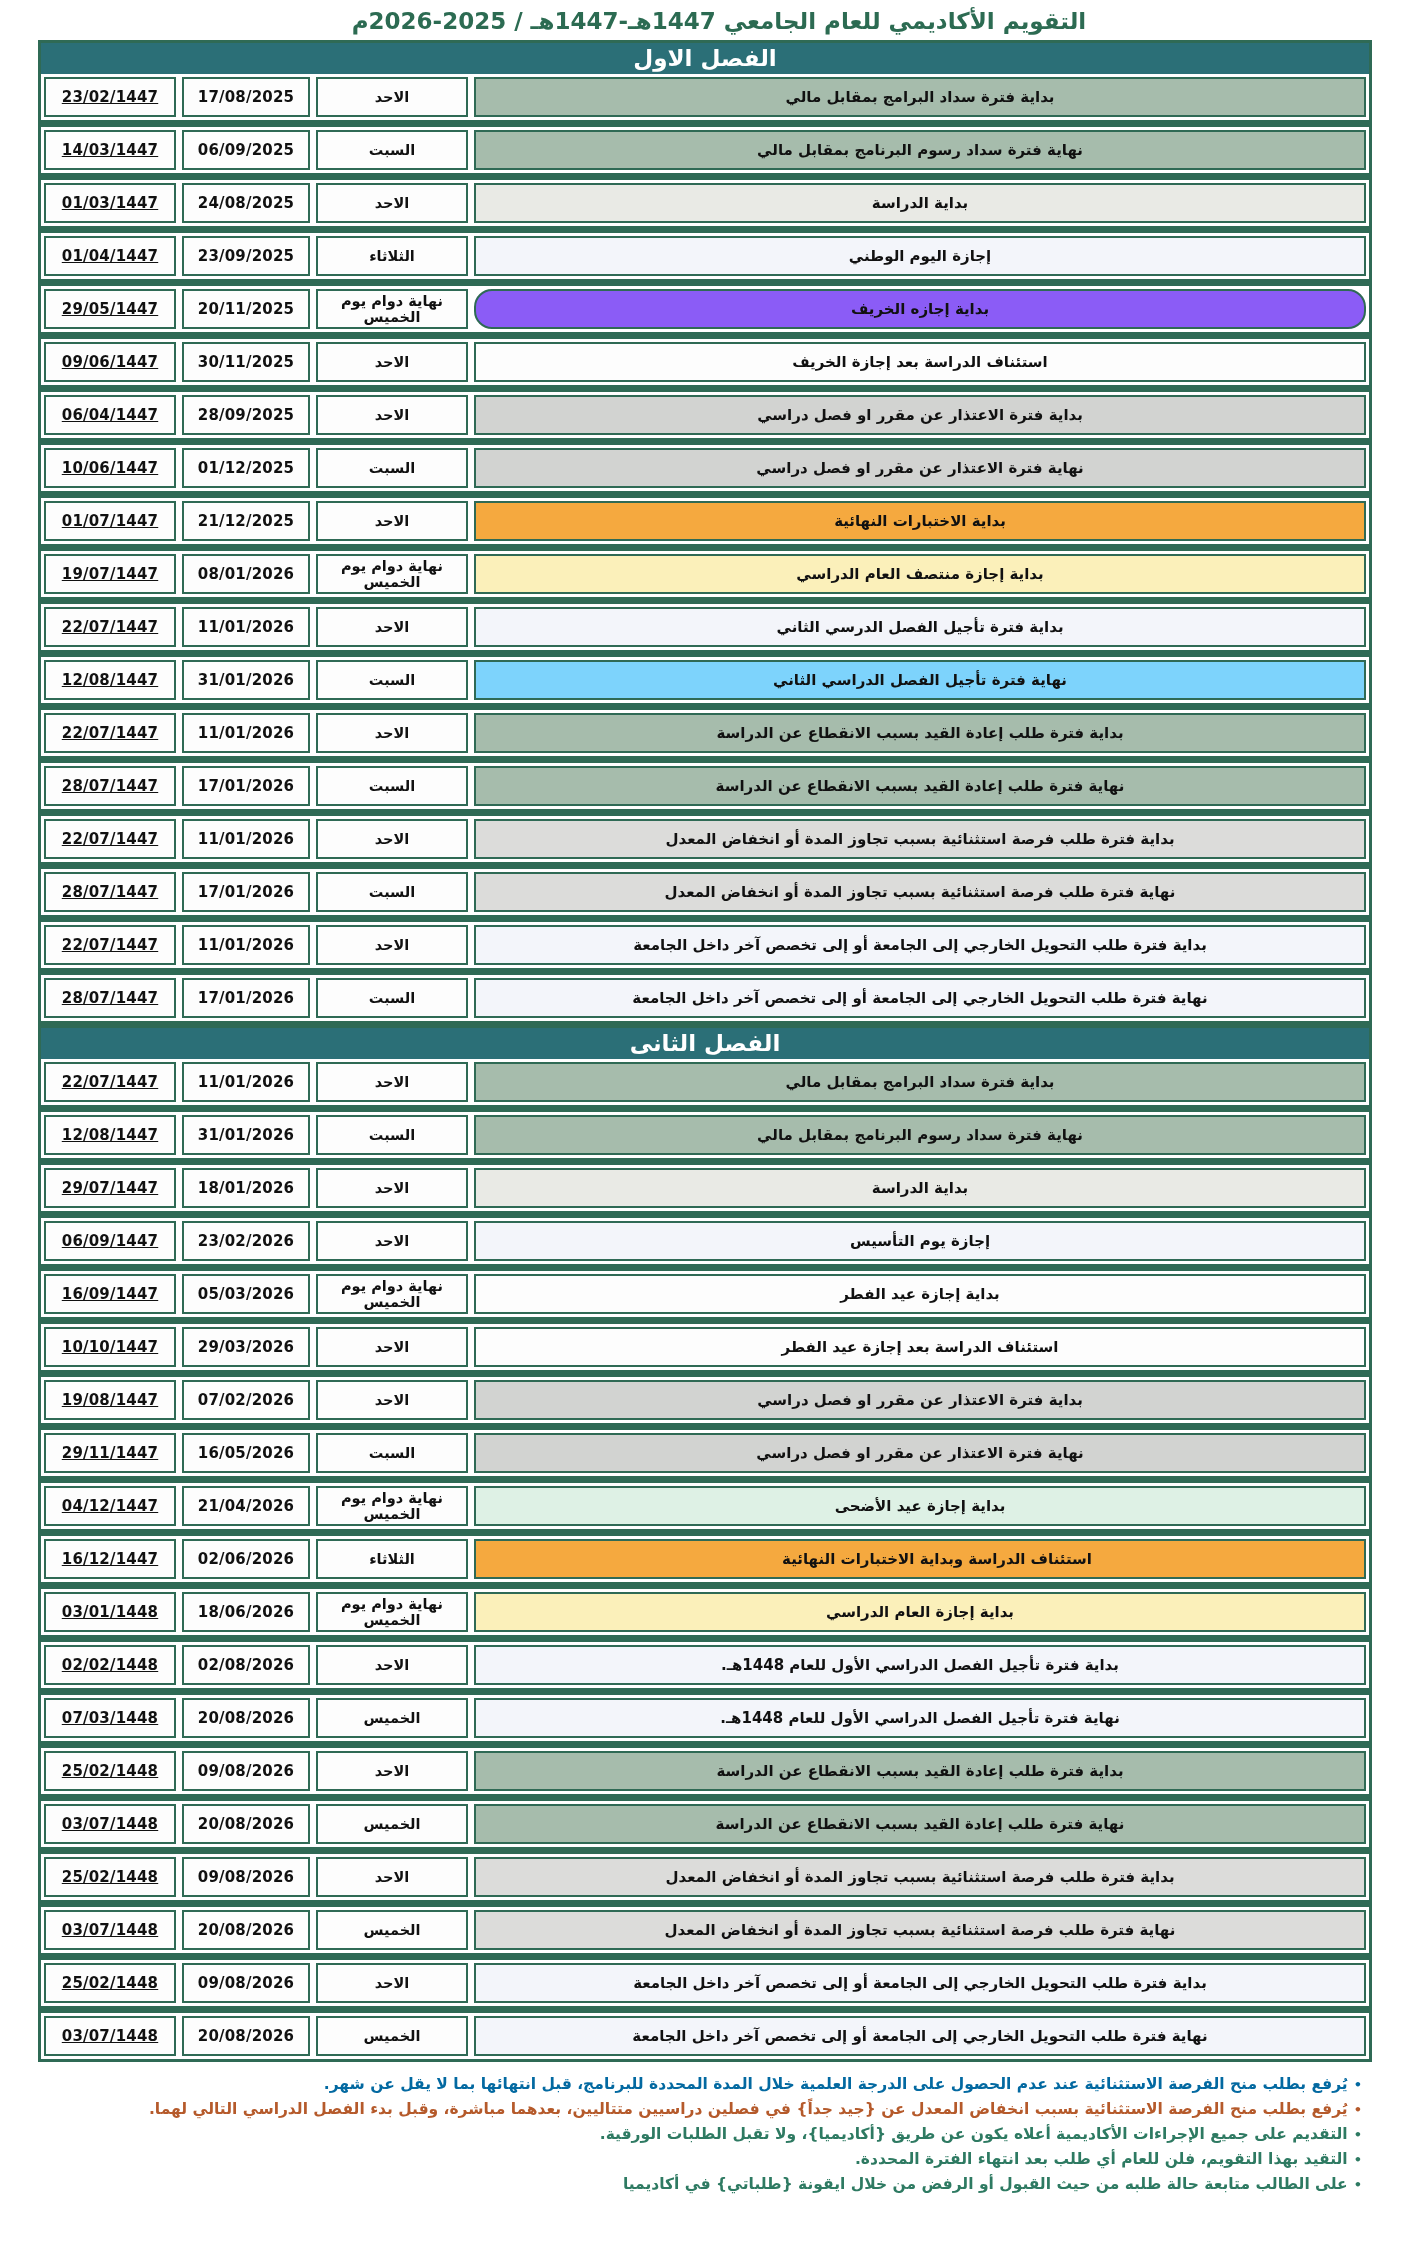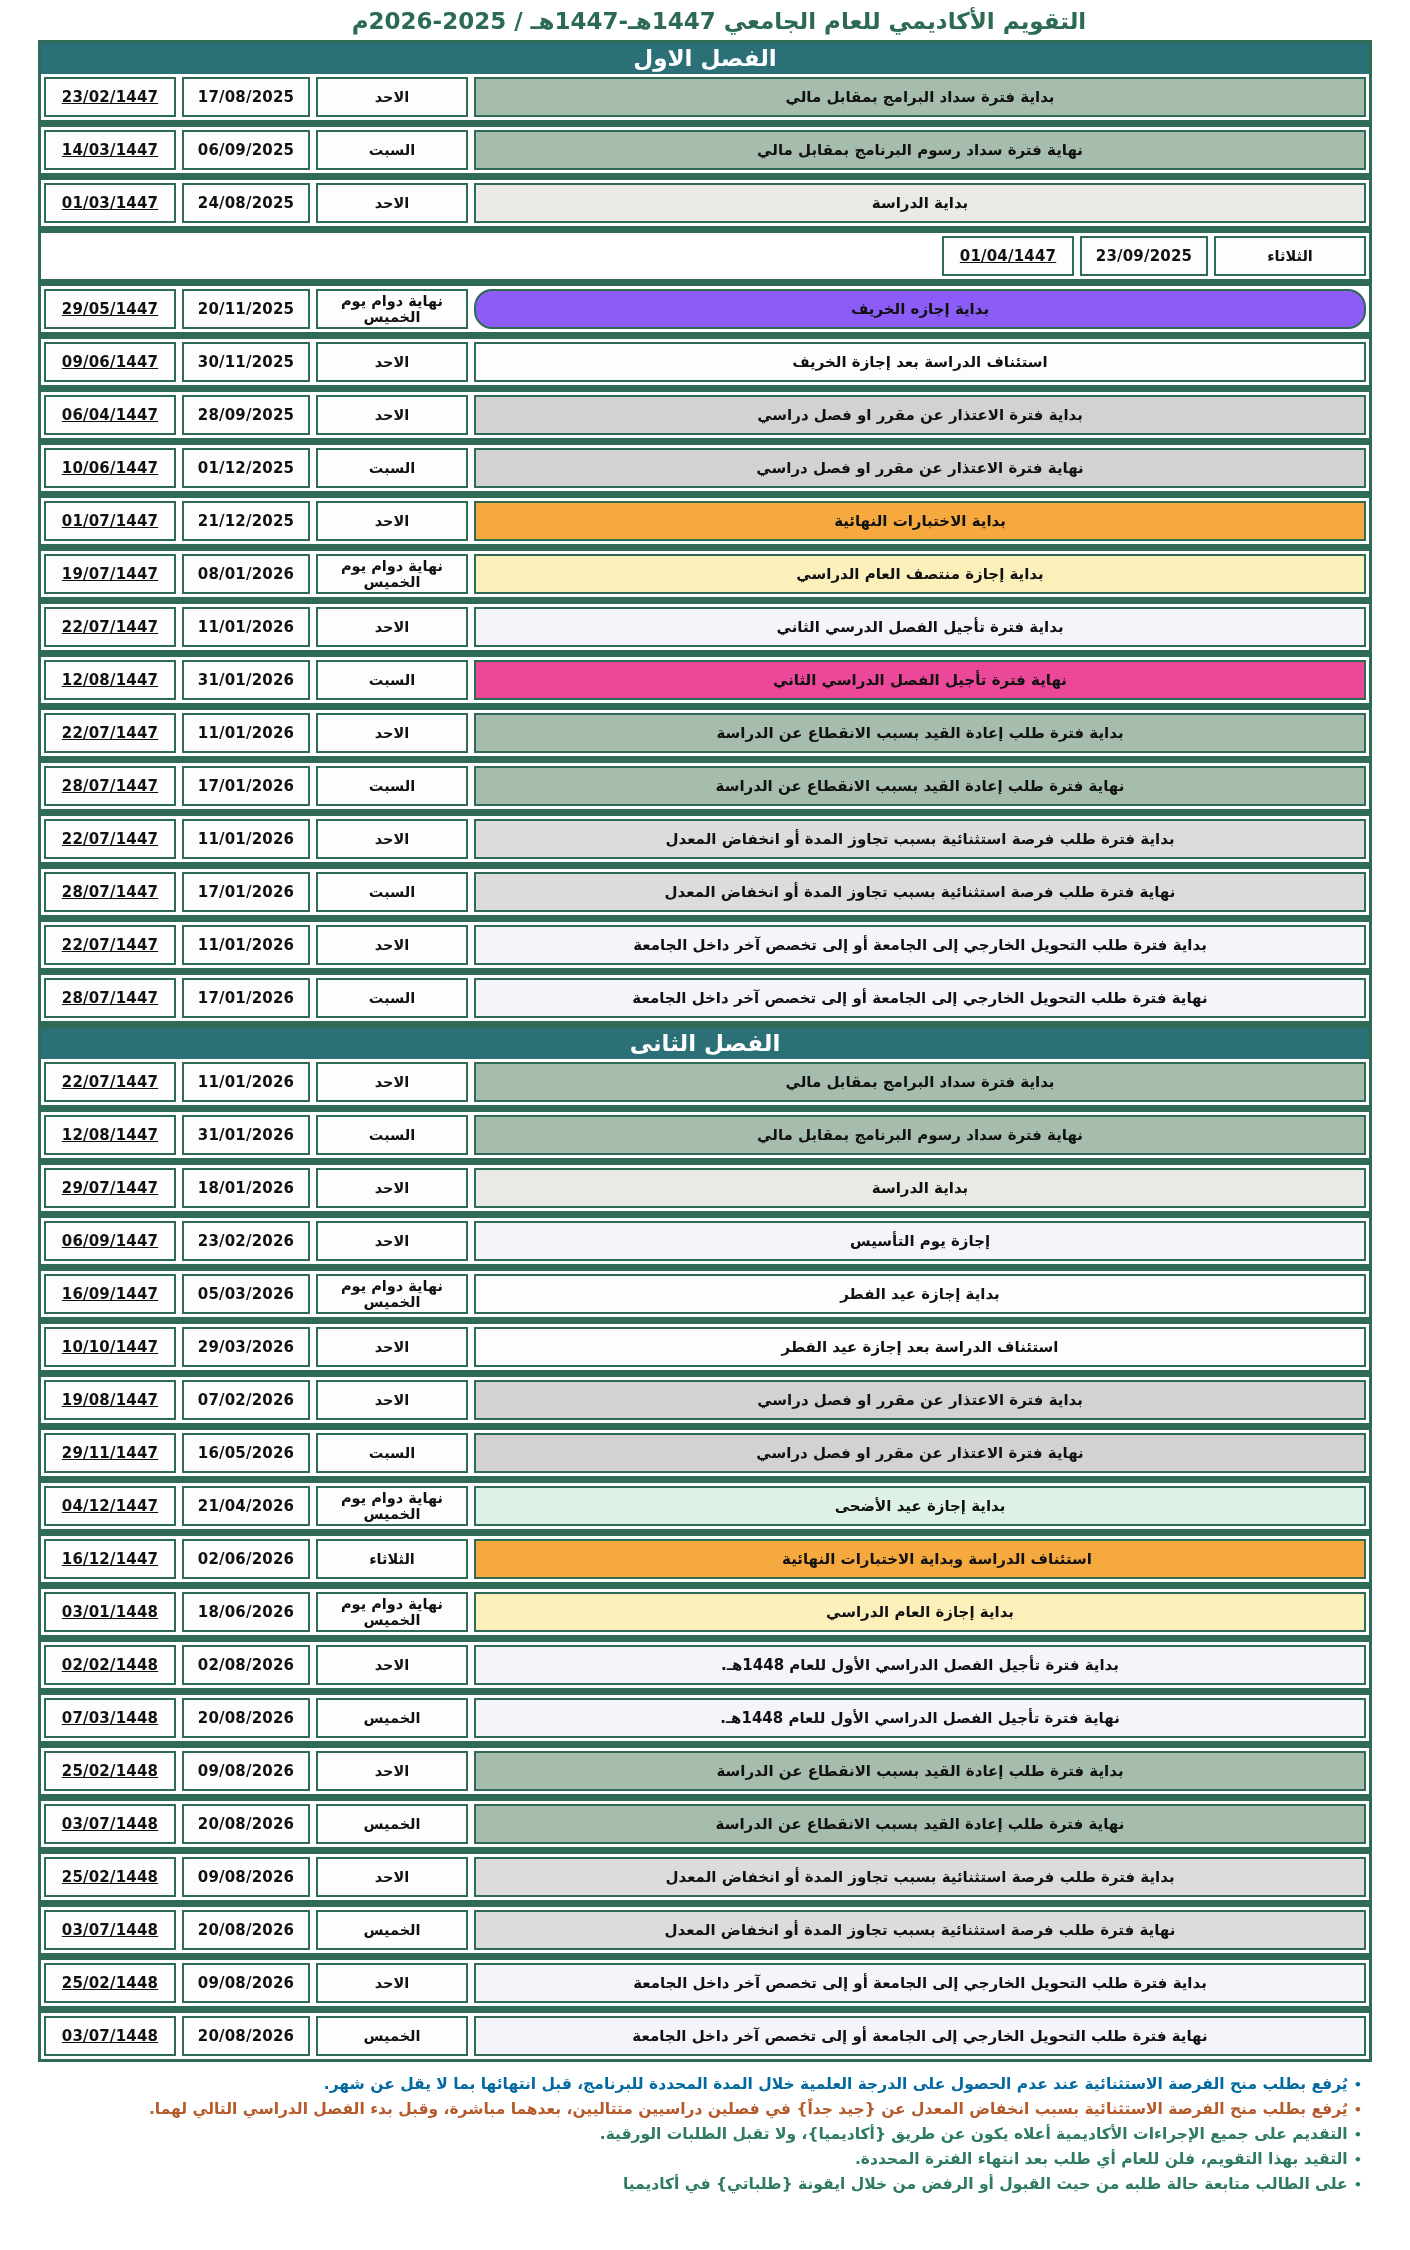--- a/index.html
+++ b/index.html
@@ -98,20 +98,21 @@
             <div class="cell date greg">06/09/2025</div>
             <div class="cell date hijri">14/03/1447</div>
           </div>
           <div class="row">
             <div class="cell event" style="background: rgb(233, 234, 229);">بداية الدراسة</div>
             <div class="cell day">الاحد</div>
             <div class="cell date greg">24/08/2025</div>
             <div class="cell date hijri">01/03/1447</div>
           </div>
           <div class="row">
+            <div class="cell event" style="background: rgb(243, 245, 250);">إجازة اليوم الوطني</div>
             <div class="cell day">الثلاثاء</div>
             <div class="cell date greg">23/09/2025</div>
             <div class="cell date hijri">01/04/1447</div>
           </div>
           <div class="row">
             <div class="cell event" style="background: #8b5cf6; border-radius: 18px;">بداية إجازه  الخريف</div>
             <div class="cell day">نهاية دوام يوم الخميس</div>
             <div class="cell date greg">20/11/2025</div>
             <div class="cell date hijri">29/05/1447</div>
           </div>
@@ -145,21 +146,21 @@
             <div class="cell date greg">08/01/2026</div>
             <div class="cell date hijri">19/07/1447</div>
           </div>
           <div class="row">
             <div class="cell event" style="background: rgb(243, 245, 250);">بداية فترة تأجيل الفصل الدرسي الثاني</div>
             <div class="cell day">الاحد</div>
             <div class="cell date greg">11/01/2026</div>
             <div class="cell date hijri">22/07/1447</div>
           </div>
           <div class="row">
-            <div class="cell event" style="background: #ec4899;">نهاية فترة تأجيل الفصل الدراسي الثاني</div>
+            <div class="cell event" style="background: #7dd3fc;">نهاية فترة تأجيل الفصل الدراسي الثاني</div>
             <div class="cell day">السبت</div>
             <div class="cell date greg">31/01/2026</div>
             <div class="cell date hijri">12/08/1447</div>
           </div>
           <div class="row">
             <div class="cell event" style="background: rgb(166, 188, 172);">بداية فترة طلب إعادة القيد بسبب الانقطاع عن الدراسة</div>
             <div class="cell day">الاحد</div>
             <div class="cell date greg">11/01/2026</div>
             <div class="cell date hijri">22/07/1447</div>
           </div>

